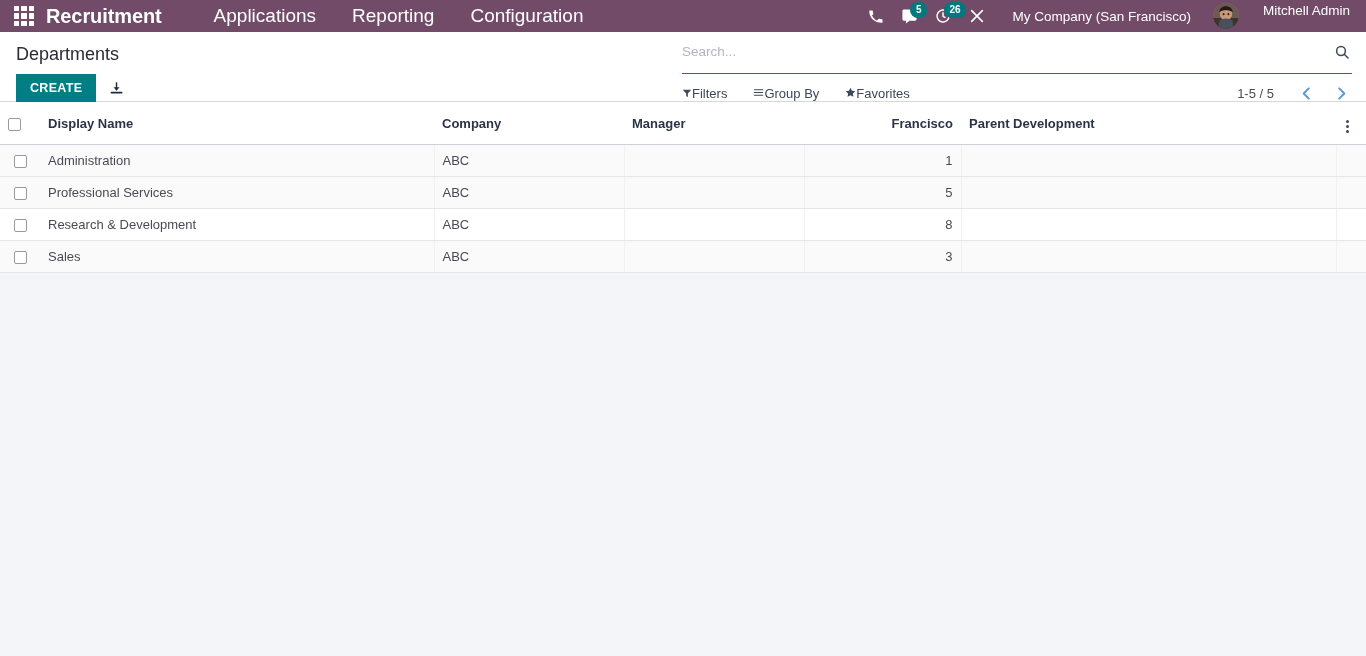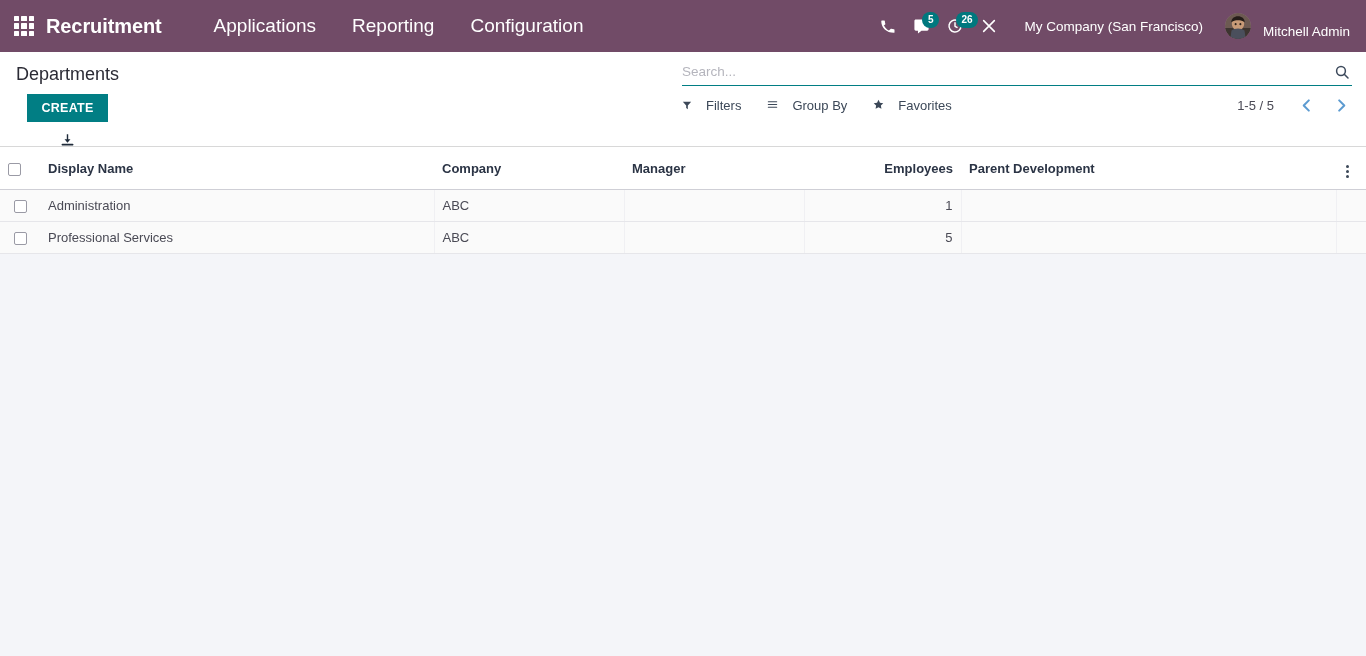--- a/index.html
+++ b/index.html
@@ -5,21 +5,21 @@
   * { box-sizing: border-box; margin: 0; padding: 0; }
   html, body {
     width: 1366px; height: 656px;
     font-family: "Liberation Sans", sans-serif;
     background: #f4f5f9;
     overflow: hidden;
   }
 
   
   .navbar {
-    height: 52px;
+    height: 32px;
     background: #714b67;
     display: flex;
     align-items: center;
     color: #ffffff;
     position: relative;
   }
   .apps-grid {
     width: 20px; height: 20px;
     margin-left: 14px; margin-right: 12px;
     display: grid;
@@ -75,56 +75,56 @@
     min-width: 17px;
     text-align: center;
   }
   .company-name {
     font-size: 13.5px;
     padding: 0 14px 0 18px;
     cursor: pointer;
     white-space: nowrap;
   }
   .user-menu {
-    display: flex; align-items: flex-end;
-    gap: 12px;
+    display: flex; align-items: flex-start;
+    gap: 24px;
     padding-left: 8px; padding-right: 6px;
     cursor: pointer;
   }
   .avatar {
     width: 26px; height: 26px;
     border-radius: 50%;
     overflow: hidden;
     background: #8a6a7c;
     flex: 0 0 auto;
     position: relative;
   }
   .avatar svg { display: block; }
   .user-name { font-size: 13.5px; white-space: nowrap; }
 
   
   .control-panel {
     background: #ffffff;
     border-bottom: 1px solid #d8d8d8;
     padding: 0;
     position: relative;
-    height: 95px;
+    height: 70px;
   }
   .cp-left {
     position: absolute;
     left: 16px; top: 10px;
   }
   .page-title {
     font-size: 18px;
     color: #2b2b35;
     font-weight: normal;
     line-height: 24px;
     margin-bottom: 8px;
   }
-  .cp-buttons { display: flex; align-items: center; gap: 8px; flex-direction: column; }
+  .cp-buttons { display: flex; align-items: center; gap: 8px; }
   .btn-create {
     background: #017e84;
     color: #ffffff;
     border: none;
     font-size: 12.5px;
     font-weight: bold;
     letter-spacing: 0.3px;
     padding: 7px 14px;
     cursor: pointer;
     font-family: "Liberation Sans", sans-serif;
@@ -139,21 +139,21 @@
 
   
   .cp-search {
     position: absolute;
     left: 682px; right: 14px; top: 10px;
   }
   .search-row {
     display: flex;
     align-items: center;
     border-bottom: 1px solid #017e84;
-    padding-bottom: 4px;
+    padding-bottom: 12px;
   }
   .search-input {
     flex: 1 1 auto;
     border: none; outline: none;
     font-size: 13.5px;
     font-family: "Liberation Sans", sans-serif;
     color: #32323c;
     background: transparent;
     padding: 2px 0;
   }
@@ -162,21 +162,21 @@
     background: none; border: none; cursor: pointer;
     color: #3d4a5c; padding: 0 2px; display: flex; align-items: center;
   }
   .filter-row {
     display: flex;
     align-items: center;
     margin-top: 12px;
   }
   .filter-item {
     display: flex; align-items: center;
-    gap: 14px;
+    gap: 0;
     font-size: 13px;
     color: #3c4858;
     margin-right: 26px;
     cursor: pointer;
     white-space: nowrap;
   }
   .pager {
     margin-left: auto;
     display: flex; align-items: center;
     gap: 14px;
@@ -417,21 +417,21 @@
       <col style="width:30px">
     </colgroup>
     <thead>
       <tr>
         <th class="col-check">
           <span class="o-check"></span>
         </th>
         <th>Display Name</th>
         <th>Company</th>
         <th>Manager</th>
-        <th class="num">Employees</th>
+        <th class="num">Francisco</th>
         <th>Parent Development</th>
         <th class="col-optional">
           <span class="optional-dots">
             <i></i>
               <i></i>
               <i></i>
           </span>
         </th>
       </tr>
     </thead>
@@ -455,21 +455,43 @@
           <span class="o-check"></span>
         </td>
         <td>Professional Services</td>
         <td>ABC</td>
         <td></td>
         <td class="num">5</td>
         <td></td>
         <td></td>
       </tr>
 
-
+      <tr class="even">
+        <td class="col-check">
+          <span class="o-check"></span>
+        </td>
+        <td>Research &amp; Development</td>
+        <td>ABC</td>
+        <td></td>
+        <td class="num">8</td>
+        <td></td>
+        <td></td>
+      </tr>
+
+      <tr class="odd">
+        <td class="col-check">
+          <span class="o-check"></span>
+        </td>
+        <td>Sales</td>
+        <td>ABC</td>
+        <td></td>
+        <td class="num">3</td>
+        <td></td>
+        <td></td>
+      </tr>
 
     </tbody>
   </table>
 </div>
 
 <div class="page-body">
   
 </div>
 
 </body></html>

